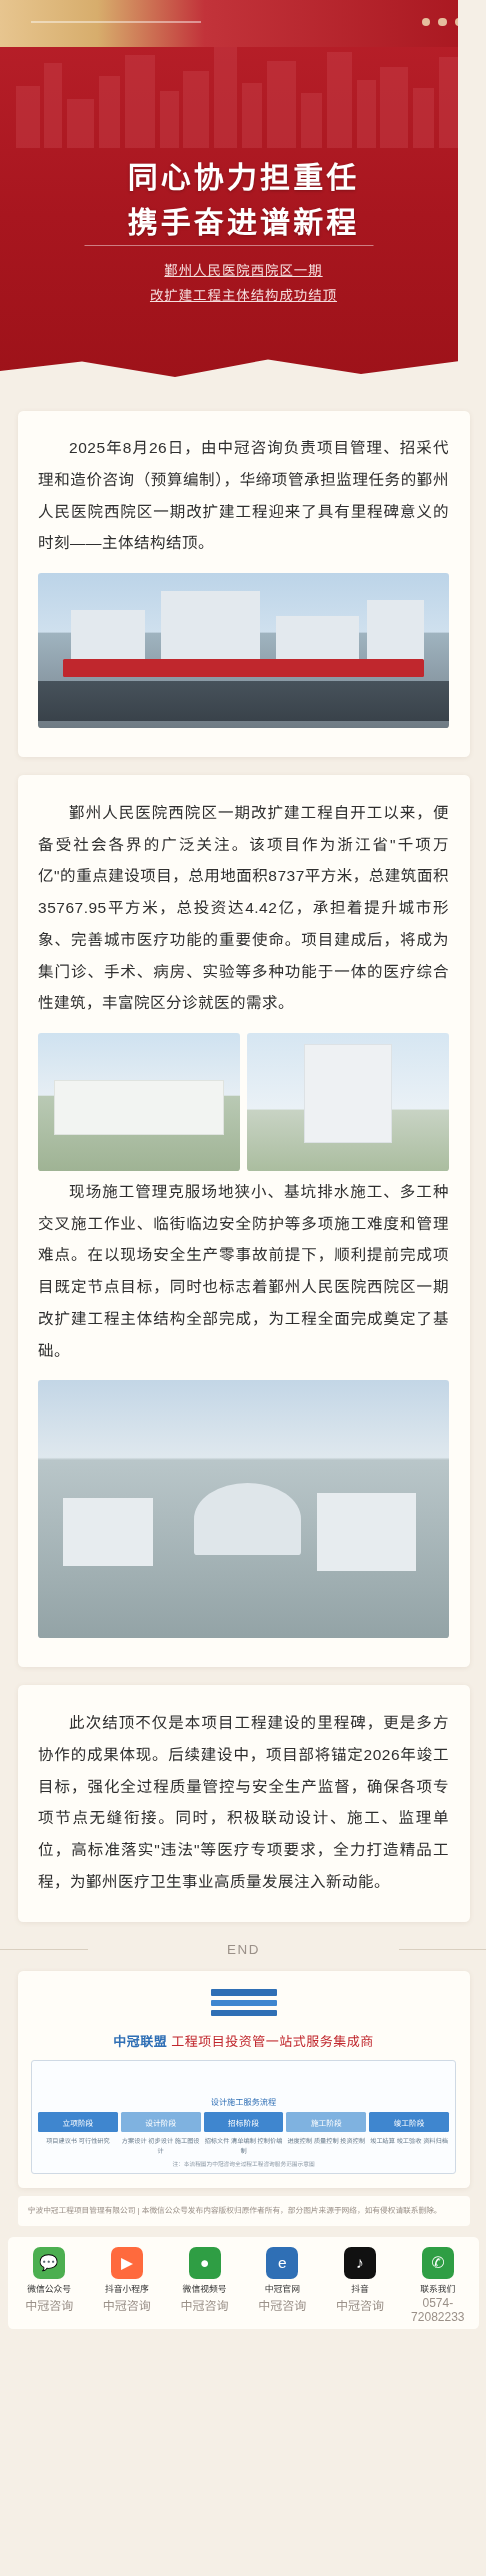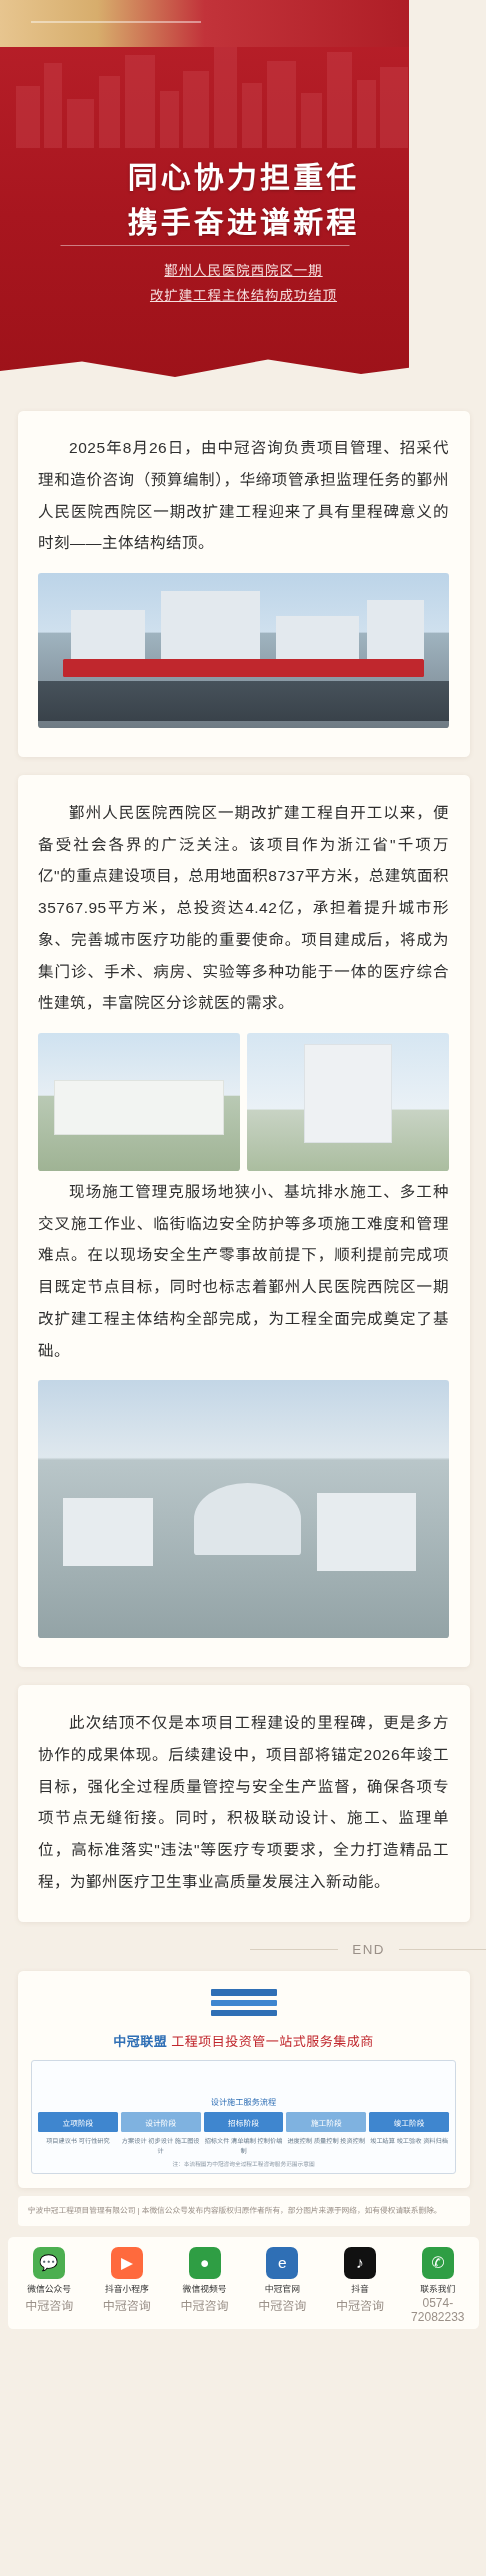--- a/index.html
+++ b/index.html
@@ -14,21 +14,21 @@
     position: relative;
     width: 487px;
     min-height: 3091px;
     background: #f5efe6;
     overflow: hidden;
   }
 
   
   .header {
     position: relative;
-    width: 409px;
+    width: 458px;
     height: 392px;
     background: linear-gradient(180deg, #b9202a 0%, #a8161f 55%, #9d1219 100%);
     overflow: hidden;
   }
   .hdr-topbar {
     position:absolute; top:0; left:0; width:487px; height:47px;
     background: linear-gradient(90deg,#e7c58f 0%, #d7ad6c 20%, #c2333a 42%, #a8161f 100%);
   }
   .hdr-dots { position:absolute; right:24px; top:17.5px; display:flex; gap:8.2px; }
   .hdr-dots i { width:8.2px; height:8.2px; border-radius:50%; background:#f0dcb4; display:block; opacity:.85;}
@@ -96,21 +96,21 @@
   .ph-render1 .blk { position:absolute; left:8%; bottom:26%; width:84%; height:40%; background:#f2f4f2; border:0.5px solid #dfe3df;}
   .ph-render2 { background: linear-gradient(180deg,#d6e6f2 0%, #eaf1f6 55%, #c8d3c4 56%, #aabd9f 100%); }
   .ph-render2 .tower { position:absolute; left:28%; top:8%; width:44%; height:72%; background:#eef1f3; border:0.5px solid #dde2e5;}
 
   .ph-aerial { height: 258px; background: linear-gradient(180deg,#c3d6e6 0%, #dfe8ee 30%, #b9c6c9 31%, #93a3a6 100%); }
   .ph-aerial .dome { position:absolute; left:38%; top:40%; width:26%; height:28%; background:#dfe6ea; border-radius:50% 50% 3.1px 3.1px; }
   .ph-aerial .slab { position:absolute; background:#e7ecef; }
 
   
   .end-row {
-    display:flex; align-items:center; justify-content:flex-end; gap:14px;
+    display:flex; align-items:center; justify-content:space-between; gap:0;
     margin: 20.6px 0 13.4px 0;
   }
   .end-row .dash { width:88px; height:1px; background:#d9cfc0; }
   .end-row .txt { font-size:13.4px; color:#9a9088; letter-spacing:1.5px; }
 
   
   .footer-card {
     margin: 9.3px 17.5px 0 17.5px;
     background:#fffdf8;
     border-radius:5.2px;

